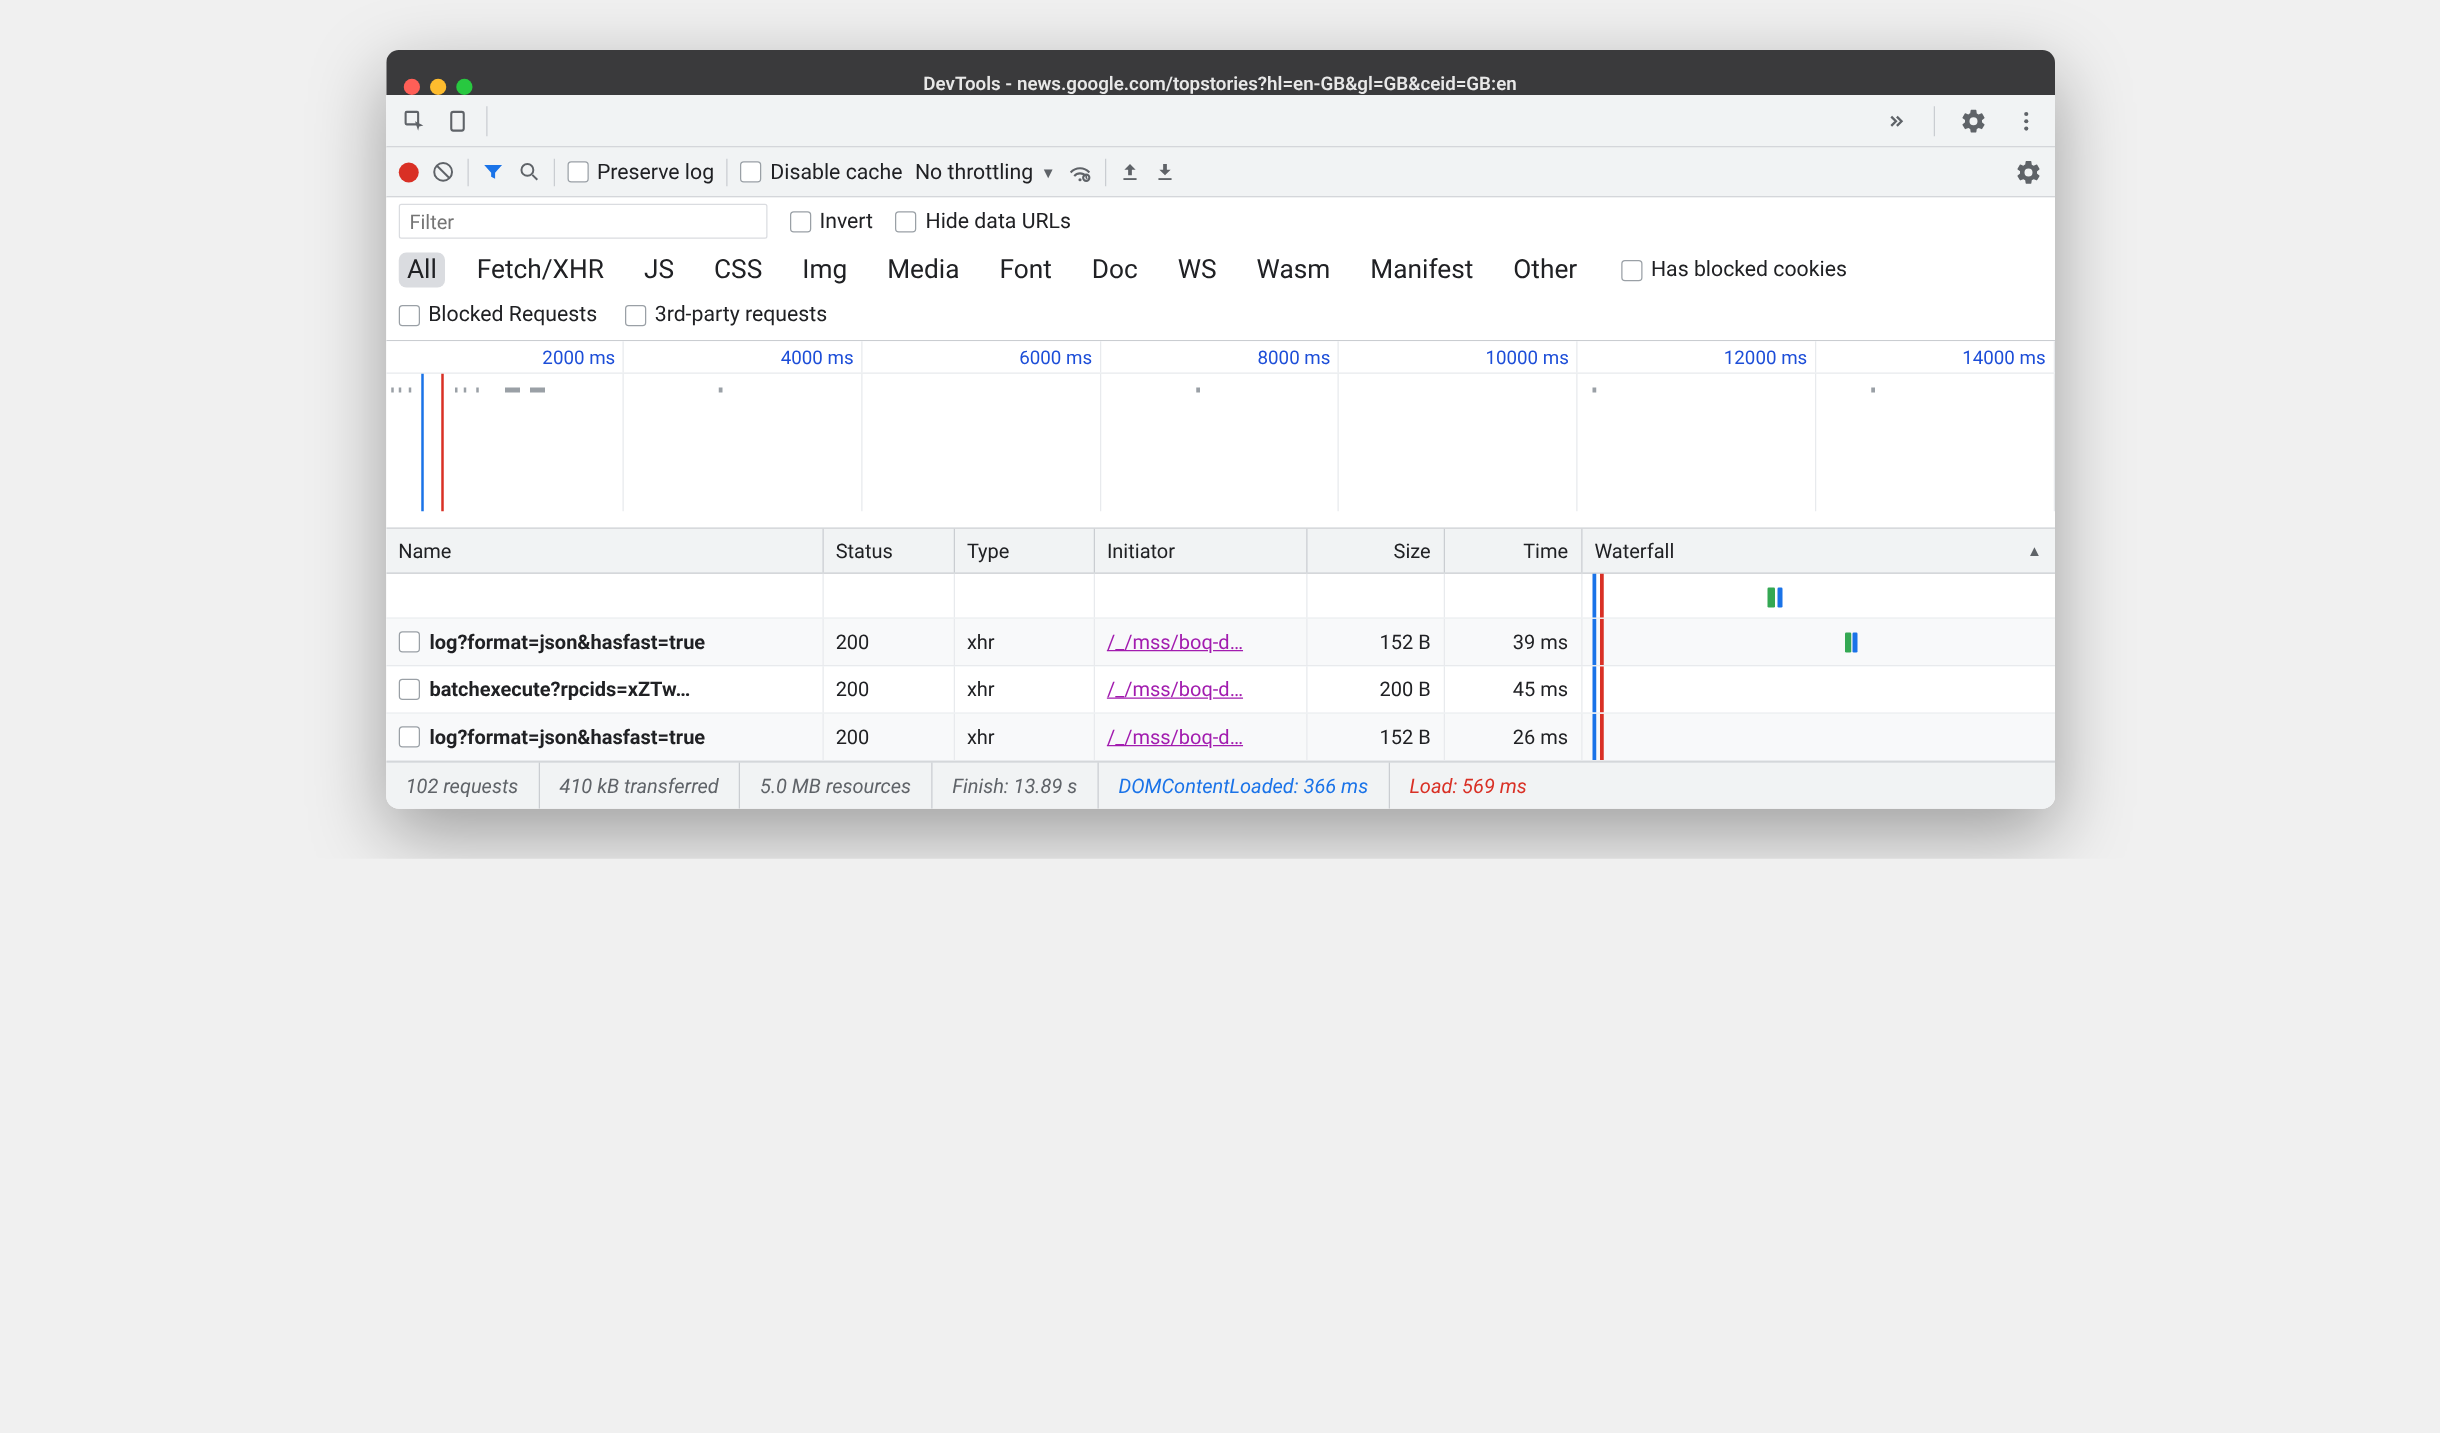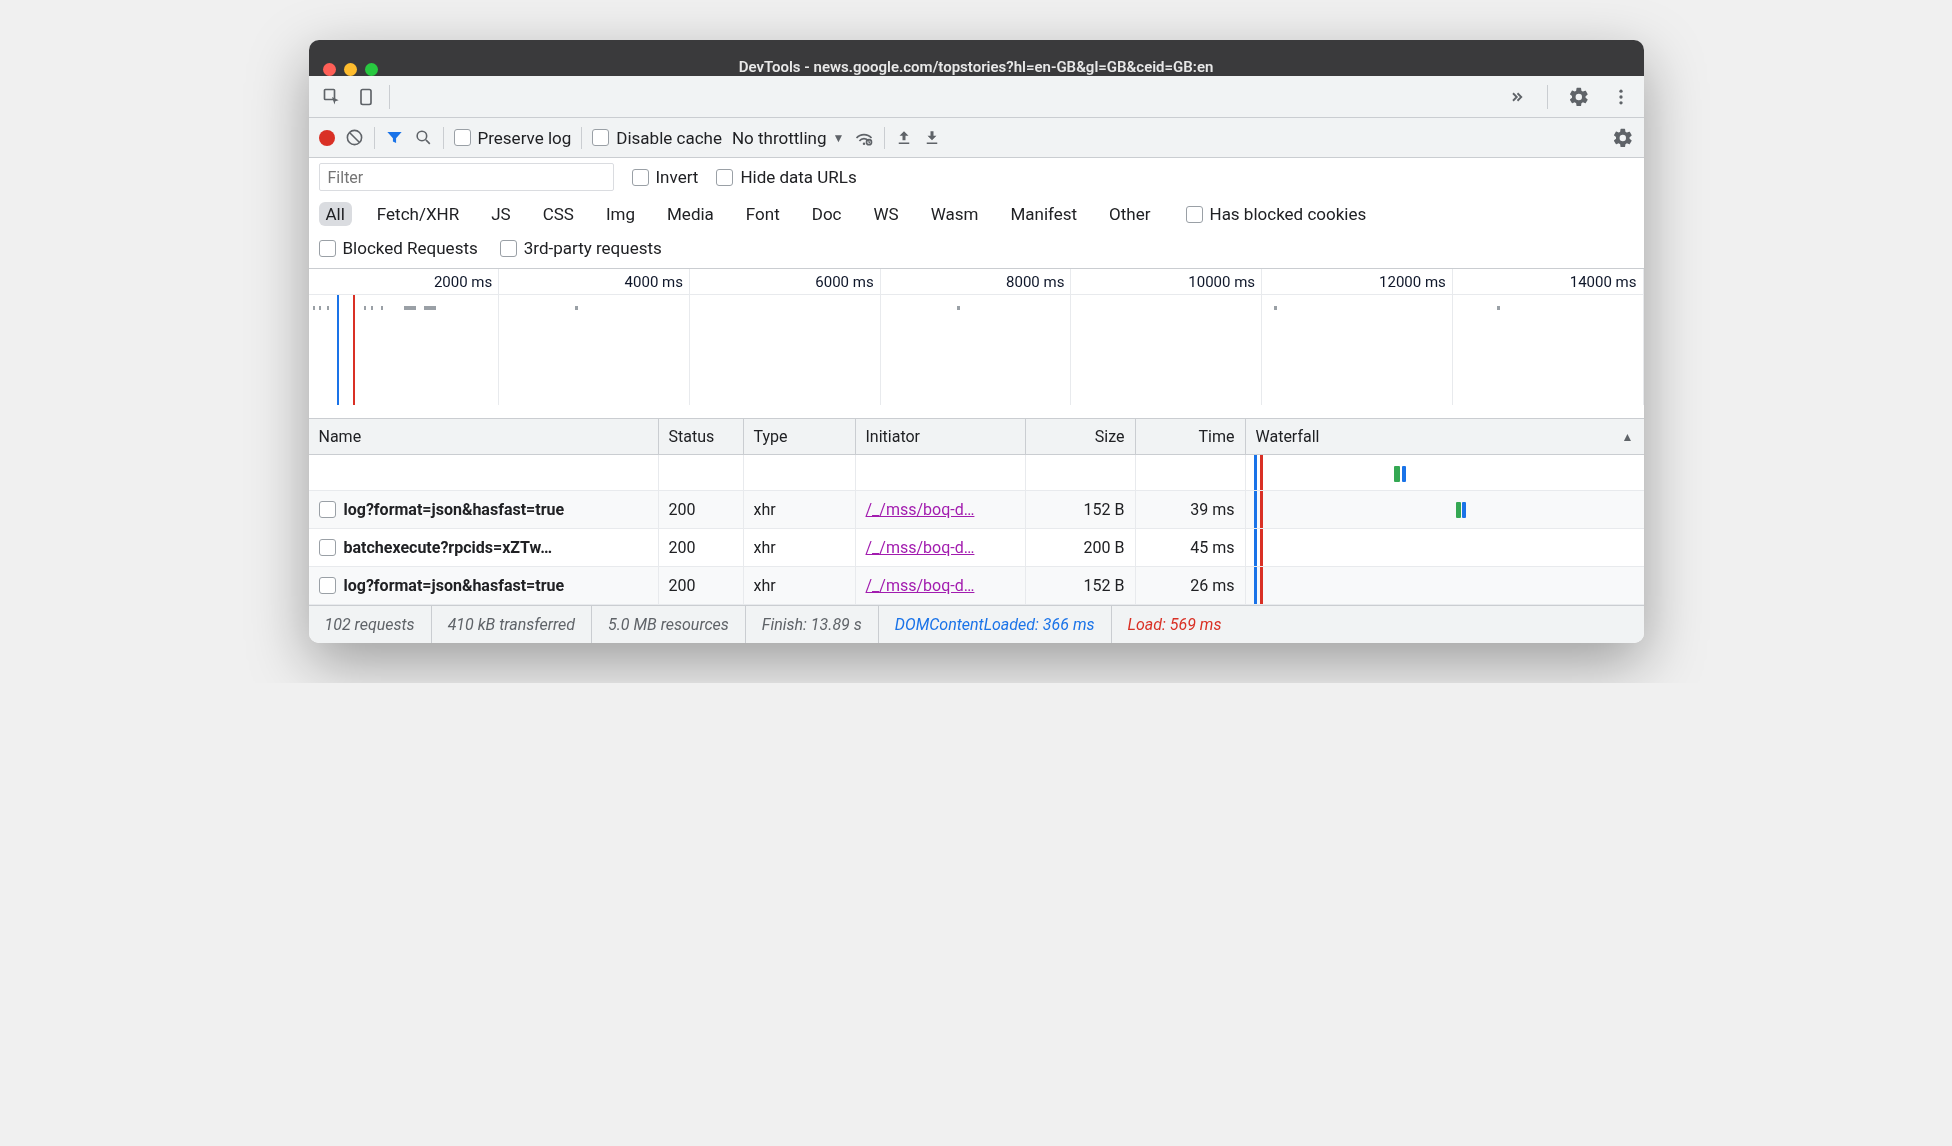--- a/index.html
+++ b/index.html
@@ -30,43 +30,43 @@
 .chk-wrap { display: flex; align-items: center; gap: 7px; font-size: 17px; color: #202124; cursor:pointer; }
 .chk { width: 17px; height: 17px; border: 1.5px solid #9aa0a6; border-radius: 3px; background: #fff; }
 .toolbar select, .throttle { border: none; background: transparent; font-size: 17px; color: #202124; cursor:pointer; display:flex; align-items:center; gap:6px; }
 .caret-down { font-size: 12px; color:#5f6368; }
 .toolbar-right { margin-left: auto; display: flex; align-items: center; gap: 12px; }
 
 .filter-row { display:flex; align-items:center; padding: 5px 10px; gap: 18px; border-bottom: 0px solid #e8eaed; background:#fff; }
 .filter-input { width: 295px; height: 28px; border: 1px solid #dadce0; background:#fff; font-size: 16px; color:#5f6368; padding: 0 8px; border-radius:2px; }
 
 .types-row { display:flex; align-items:center; flex-wrap: wrap; padding: 6px 10px; gap: 18px; background:#fff; border-bottom:0; }
-.type-pill { font-size: 17px; color:#202124; padding: 2px 7px; border-radius:6px; cursor:pointer; }
+.type-pill { font-size: 21px; color:#202124; padding: 2px 7px; border-radius:6px; cursor:pointer; }
 .type-pill.active { background:#dadce0; }
 
 .extras-row { display:flex; align-items:flex-end; padding: 6px 10px 10px 10px; gap: 22px; background:#fff; border-bottom:1px solid #cacdd1; }
 
 .timeline { height: 150px; border-bottom: 1px solid #cacdd1; position:relative; background:#fff; }
 .timeline-ticks { display:flex; height:26px; border-bottom:1px solid #e8eaed; }
-.tick { flex:1; text-align:right; font-size:15px; color:#0f172a; padding-right:6px; border-right:1px solid #e8eaed; display:flex; align-items:center; justify-content:flex-end; }
+.tick { flex:1; text-align:right; font-size:15px; color:#1d4ed8; padding-right:6px; border-right:1px solid #e8eaed; display:flex; align-items:center; justify-content:flex-end; }
 .timeline-body { position:relative; height:110px; }
 .tl-grid { position:absolute; inset:0; display:flex; }
 .tl-grid div { flex:1; border-right:1px solid #e8eaed; }
 .tl-mark { position:absolute; top:0; bottom:0; width:2px; }
 .tl-mark.blue { background:#1a73e8; }
 .tl-mark.red { background:#d93025; }
 .tl-noise { position:absolute; top:8px; left:0; right:0; height:10px; }
 .noise-seg { position:absolute; height:4px; background:#9aa0a6; top:3px; }
 
 .table { background:#fff; }
 .thead { display:flex; background:#f1f3f4; border-bottom:1px solid #cacdd1; height:36px; align-items:stretch; }
 .th { display:flex; align-items:center; padding:0 10px; font-size:16px; color:#202124; border-right:1px solid #cacdd1; position:relative; }
 .th:last-child { border-right:none; }
 .col-name { width:350px; }
-.col-status { width:85px; }
+.col-status { width:105px; }
 .col-type { width:112px; }
 .col-initiator { width:170px; }
 .col-size { width:110px; justify-content:flex-end; }
 .col-time { width:110px; justify-content:flex-end; }
 .col-waterfall { flex:1; }
 .sort-tri { position:absolute; right:10px; font-size:12px; color:#5f6368; }
 
 .tbody .tr { display:flex; height:38px; align-items:center; border-bottom:1px solid #e8eaed; }
 .tbody .tr:nth-child(odd){ background:#f8f9fa; }
 .td { display:flex; align-items:center; padding:0 10px; font-size:16px; color:#202124; border-right:1px solid #e8eaed; height:100%; overflow:hidden; white-space:nowrap; }

